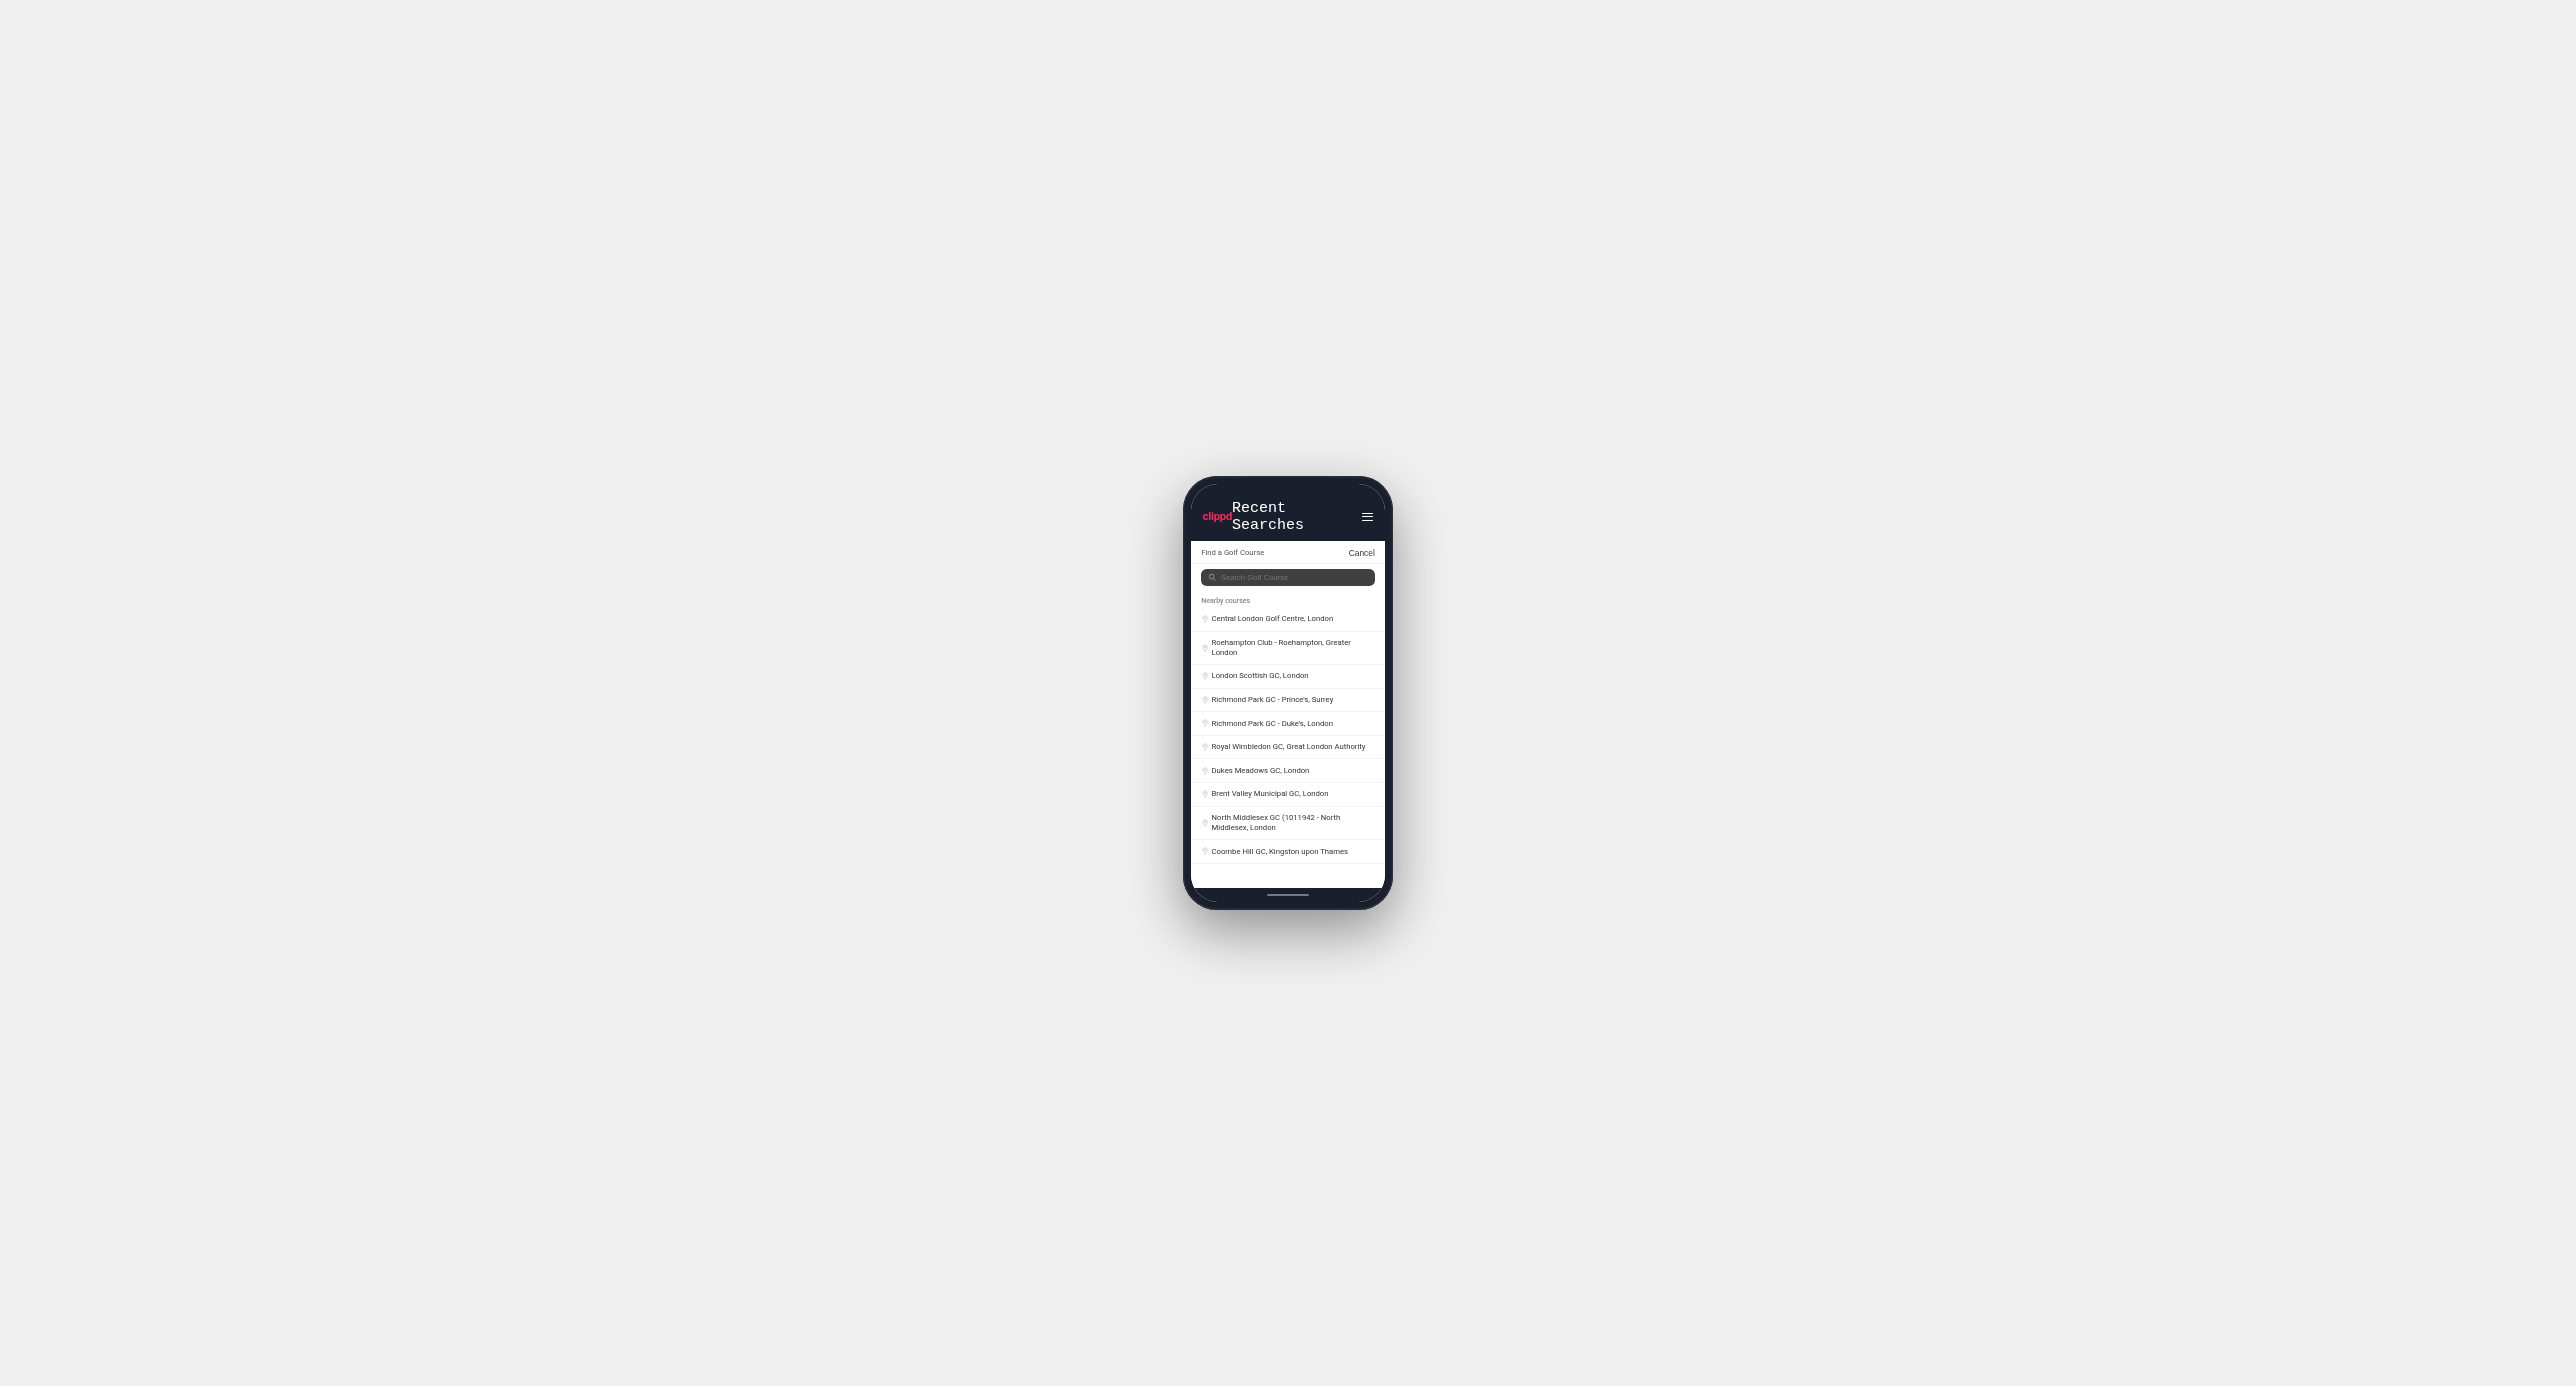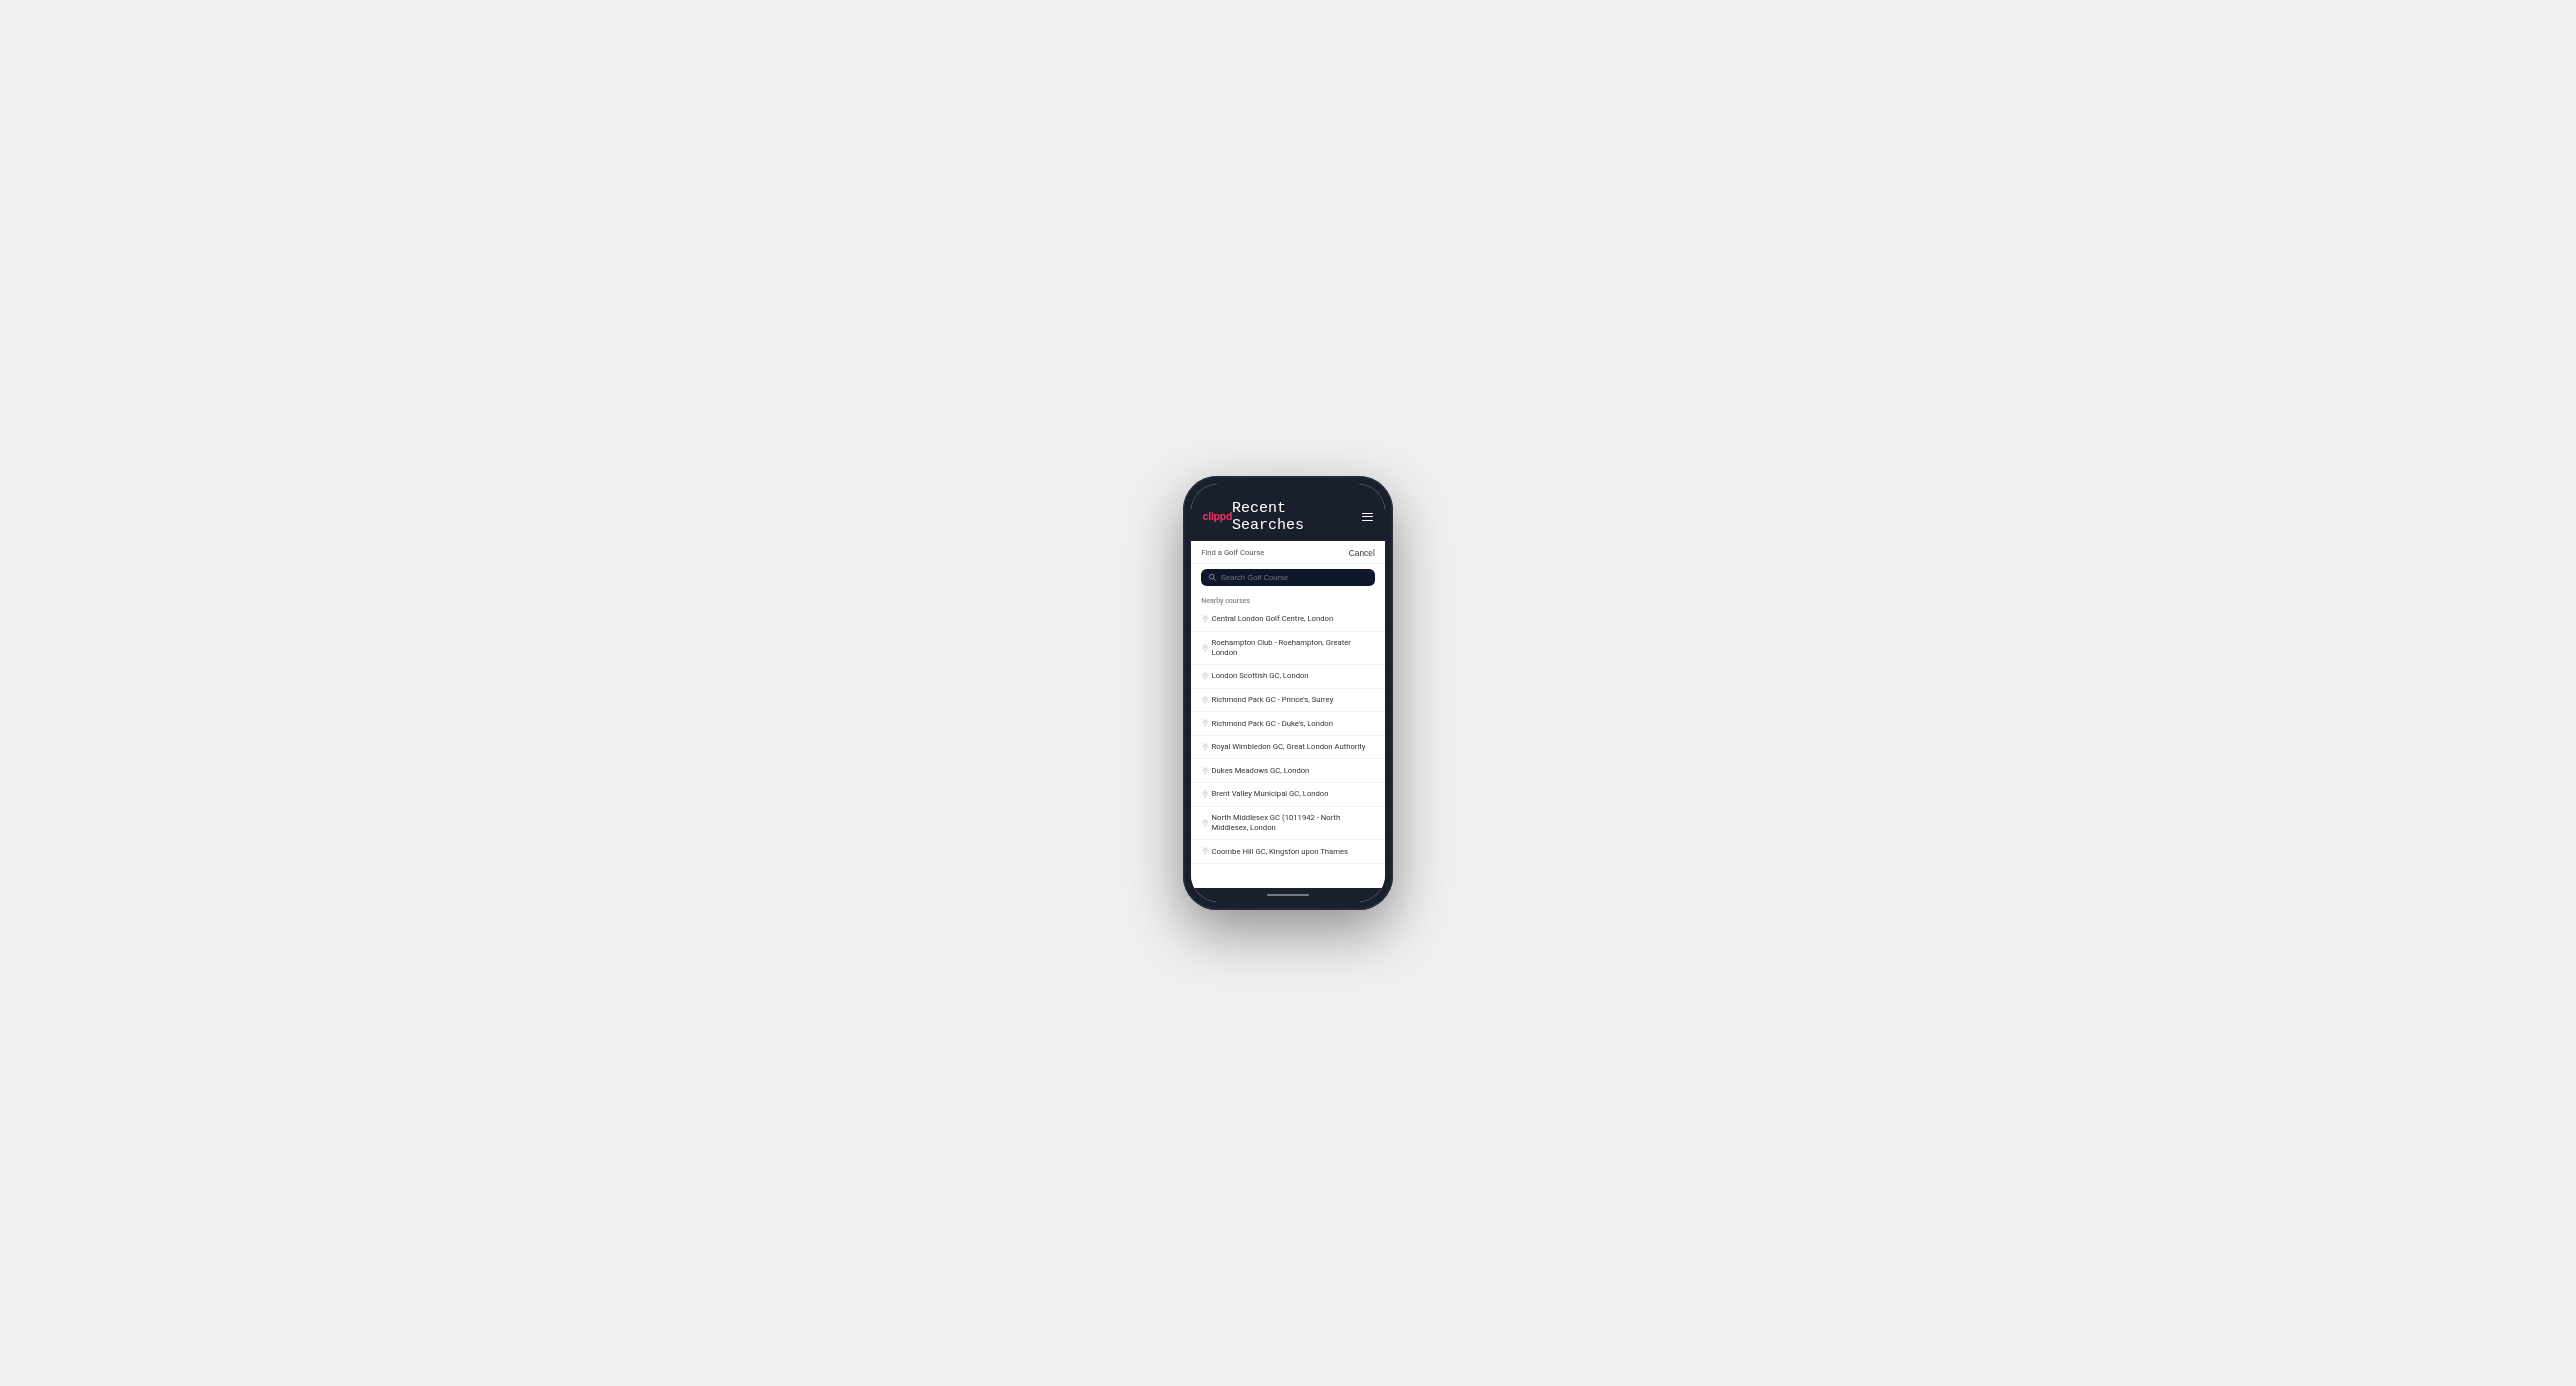--- a/index.html
+++ b/index.html
@@ -108,21 +108,21 @@
 
     .search-container {
       background: #ffffff;
       padding: 4.2px 9.8px 5.6px;
       flex-shrink: 0;
     }
 
     .search-input-wrapper {
       display: flex;
       align-items: center;
-      background: #0f172a;
+      background: #404040;
       border-radius: 5.6px;
       padding: 4.2px 7px;
       gap: 4.2px;
     }
 
     .search-icon-svg {
       width: 8.4px;
       height: 8.4px;
       color: #aaa;
       flex-shrink: 0;

